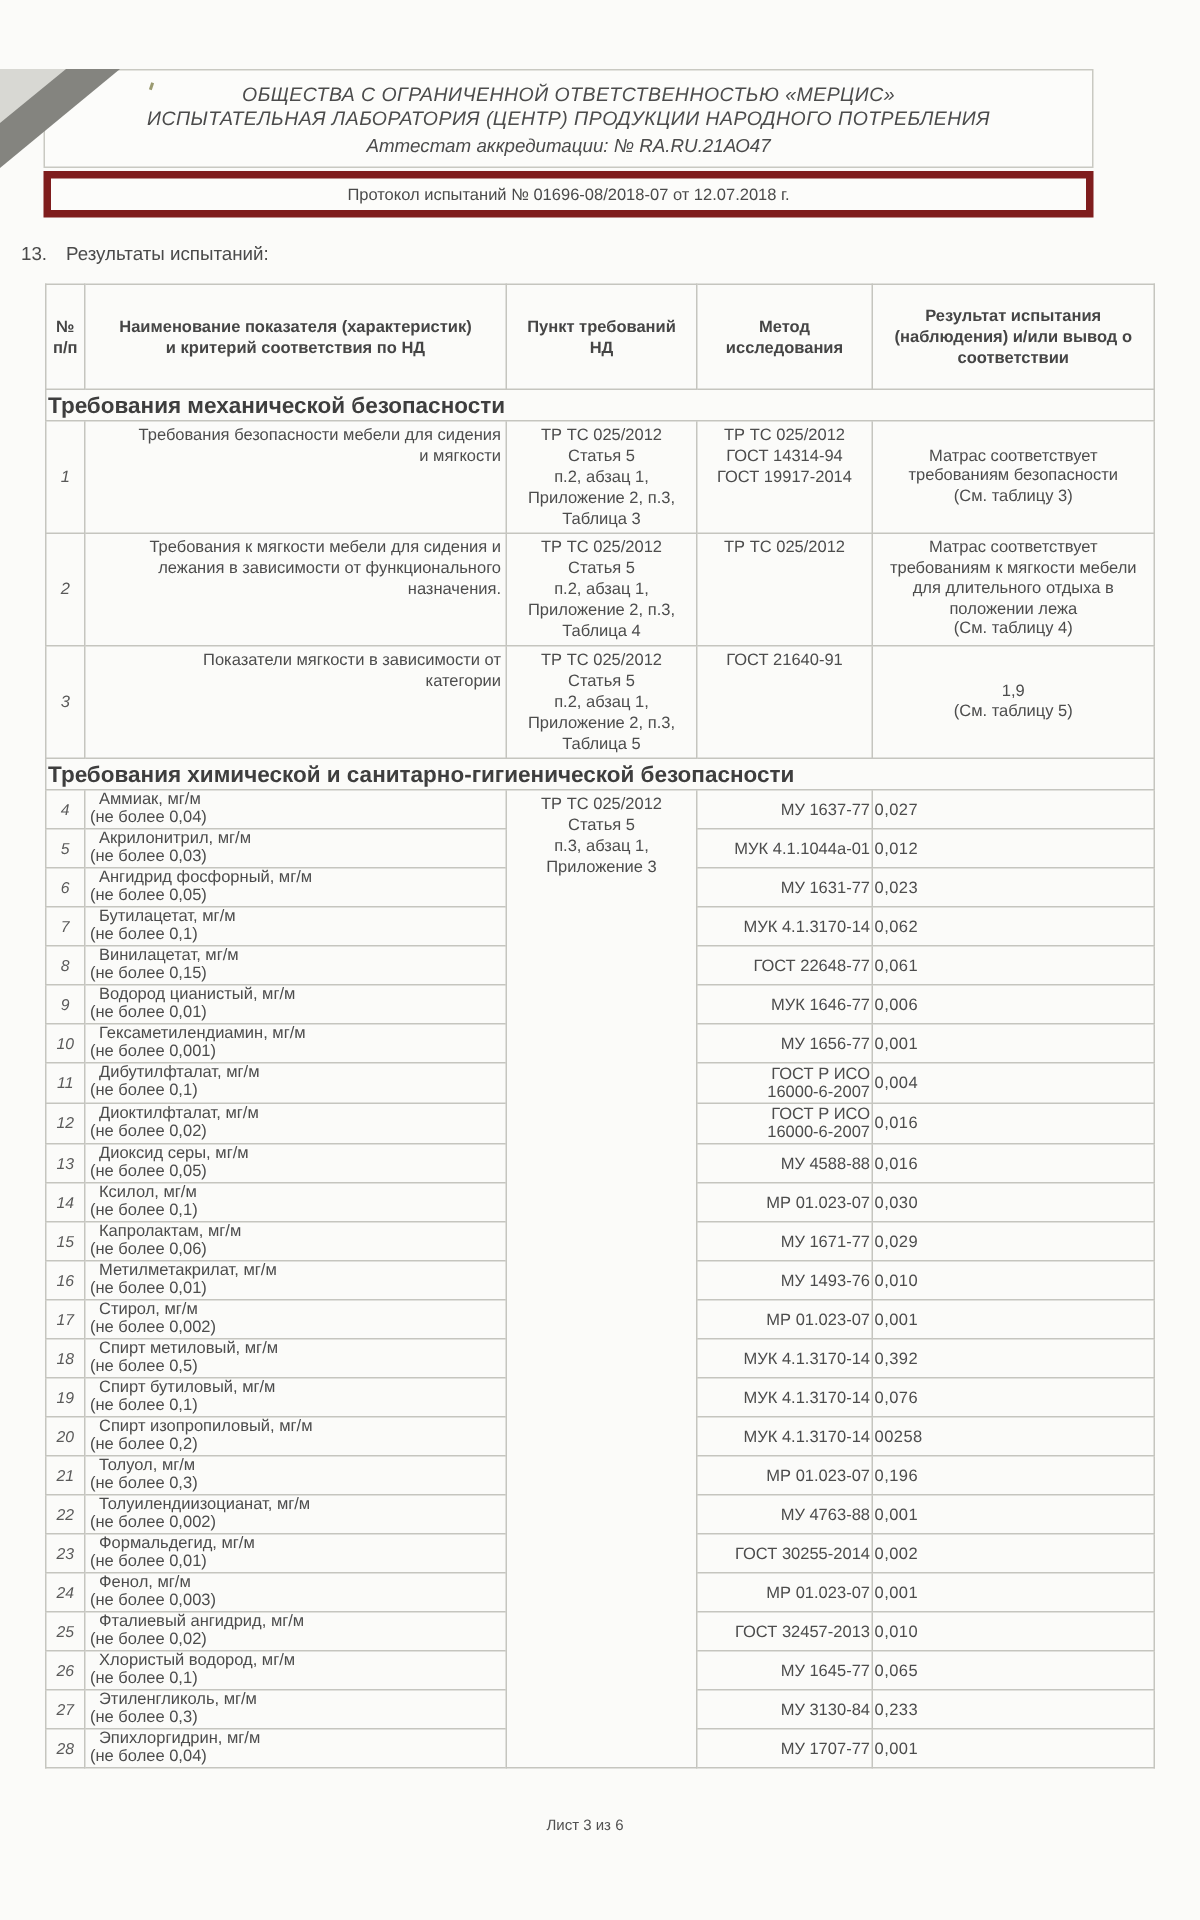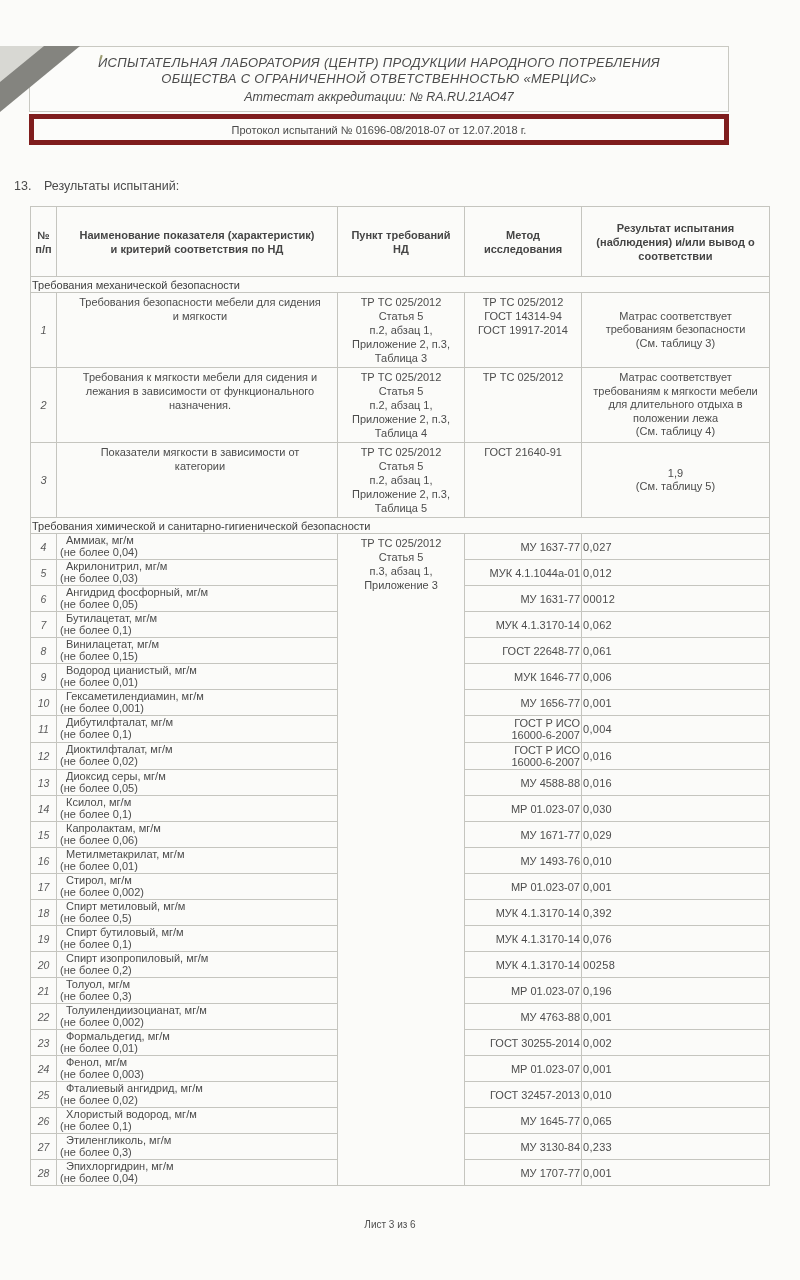--- a/index.html
+++ b/index.html
@@ -30,44 +30,44 @@
   .hdr-box .lab{font-size:13px;line-height:16px;letter-spacing:.3px;}
   .hdr-box .accr{font-size:12.5px;line-height:15px;margin-top:3px;}
 
   .proto-box{
     margin:2px 0 0 29px;width:700px;box-sizing:border-box;
     border:5px solid #7f1d1d;background:#fcfcfa;
     text-align:center;font-size:11px;padding:5px 0 4px 0;color:#4a4a4a;
   }
 
   .results-heading{margin:17px 0 0 14px;font-size:12.5px;color:#4a4a4a;}
-  .results-heading .num{display:inline-block;width:30px;margin-top:17px;}
+  .results-heading .num{display:inline-block;width:30px;}
 
   table.results{
     border-collapse:collapse;table-layout:fixed;
     margin:13px 0 0 30px;width:739px;
     background:transparent;
   }
   table.results th,table.results td{border:1px solid #c5c5bf;overflow:hidden;}
 
   tr.hrow{height:70px;}
   tr.hrow th{
     font-weight:bold;font-size:11px;line-height:14px;color:#454545;
     vertical-align:middle;text-align:center;padding:3px 2px;
   }
 
   tr.section{height:16px;}
   tr.section td{
-    font-weight:normal;font-size:11px;color:#3e3e3e;
+    font-weight:bold;font-size:15px;color:#3e3e3e;
     padding:2px 0 1px 1px;text-align:left;
   }
 
   tr.mech td{font-size:11px;line-height:14px;vertical-align:top;padding:2px 3px;color:#4c4c4c;}
   tr.mech td.c-num{vertical-align:middle;text-align:center;font-style:italic;color:#585858;}
-  tr.mech td.c-name{text-align:center;padding-left:9px;}
+  tr.mech td.c-name{text-align:right;padding-left:9px;}
   tr.mech td.c-punkt,tr.mech td.c-method{text-align:center;}
   tr.mech td.c-result{vertical-align:middle;text-align:center;line-height:13.5px;}
 
   tr.chem{height:25px;}
   tr.chem td{font-size:11px;color:#4c4c4c;}
   tr.chem td.c-num{font-style:italic;font-size:10.5px;text-align:center;vertical-align:middle;color:#5a5a5a;}
   tr.chem td.c-name{vertical-align:top;padding:1px 2px;line-height:11.5px;}
   tr.chem td.c-name .l{padding-left:7px;}
   tr.chem td.c-name .limit{padding-left:1px;}
   tr.chem td.c-punkt{vertical-align:top;text-align:center;line-height:14px;padding-top:2px;}
@@ -82,22 +82,22 @@
 
 <div class="page">
 
   <div class="corner">
     <div class="dark"></div>
     <div class="light"></div>
   </div>
   <div class="speck"></div>
 
   <div class="hdr-box">
+    <div class="lab">ОБЩЕСТВА С ОГРАНИЧЕННОЙ ОТВЕТСТВЕННОСТЬЮ «МЕРЦИС»</div>
     <div class="lab">ИСПЫТАТЕЛЬНАЯ ЛАБОРАТОРИЯ (ЦЕНТР) ПРОДУКЦИИ НАРОДНОГО ПОТРЕБЛЕНИЯ</div>
-    <div class="lab">ОБЩЕСТВА С ОГРАНИЧЕННОЙ ОТВЕТСТВЕННОСТЬЮ «МЕРЦИС»</div>
     <div class="accr">Аттестат аккредитации: № RA.RU.21АО47</div>
   </div>
 
   <div class="proto-box">
     <span>Протокол испытаний № 01696-08/2018-07 от 12.07.2018 г.</span>
   </div>
 
   <div class="results-heading">
     <span class="num">13.</span><span>Результаты испытаний:</span>
   </div>
@@ -242,21 +242,21 @@
         </tr>
         <tr class="chem">
           <td class="c-num">6</td>
           <td class="c-name">
             <div class="l">Ангидрид фосфорный, мг/м</div>
             <div class="l limit">(не более 0,05)</div>
           </td>
           <td class="c-method">
             <div class="ln">МУ 1631-77</div>
           </td>
-          <td class="c-result">00012</td>
+          <td class="c-result">0,023</td>
         </tr>
         <tr class="chem">
           <td class="c-num">7</td>
           <td class="c-name">
             <div class="l">Бутилацетат, мг/м</div>
             <div class="l limit">(не более 0,1)</div>
           </td>
           <td class="c-method">
             <div class="ln">МУК 4.1.3170-14</div>
           </td>

